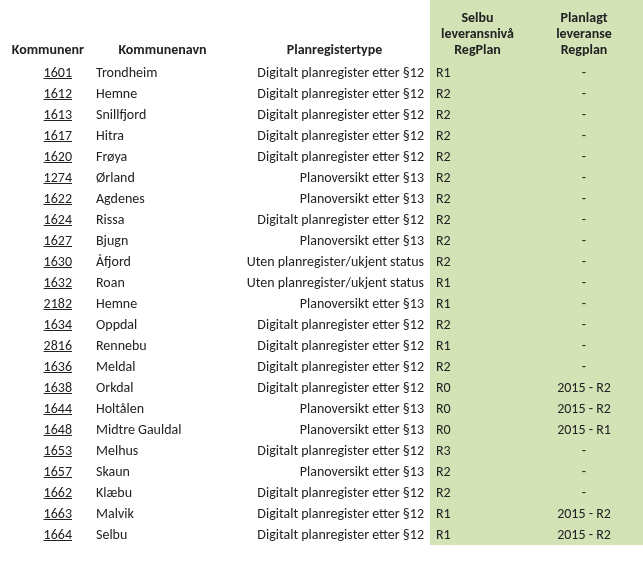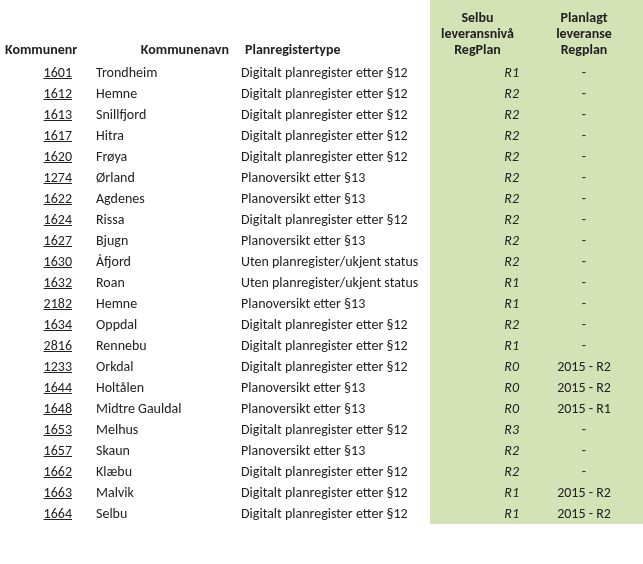--- a/index.html
+++ b/index.html
@@ -24,29 +24,29 @@
   th, td {
     padding: 2px 6px;
     font-weight: normal;
     vertical-align: bottom;
     height: 20px;
     box-sizing: border-box;
   }
   thead th {
     font-weight: bold;
   }
-  .hdr-num  { text-align: left;  padding-left: 5px; }
-  .hdr-name { text-align: right; }
-  .hdr-type { text-align: left; padding-left: 10px; }
+  .hdr-num  { text-align: right;  padding-left: 5px; }
+  .hdr-name { text-align: center; }
+  .hdr-type { text-align: center; padding-left: 10px; }
   .hdr-lev, .hdr-plan { text-align: center; line-height: 1.15; }
   .hl { background: #d4e3b6; }
   td.c-num  { text-align: right; padding-right: 18px; text-decoration: underline; }
   td.c-name { text-align: left; }
-  td.c-type { text-align: left; }
-  td.c-lev  { text-align: right; font-style: italic; }
+  td.c-type { text-align: right; }
+  td.c-lev  { text-align: left; }
   td.c-plan { text-align: center; white-space: nowrap; }
   thead tr { height: 62px; }
   thead th { vertical-align: bottom; padding-bottom: 4px; }
 </style>
 </head>
 <body>
 
 <table>
   <colgroup>
     <col class="c-num">
@@ -165,21 +165,28 @@
         <td class="c-plan hl">-</td>
       </tr>
       <tr>
         <td class="c-num">2816</td>
         <td class="c-name">Rennebu</td>
         <td class="c-type">Digitalt planregister etter §12</td>
         <td class="c-lev hl">R1</td>
         <td class="c-plan hl">-</td>
       </tr>
       <tr>
-        <td class="c-num">1233</td>
+        <td class="c-num">1636</td>
+        <td class="c-name">Meldal</td>
+        <td class="c-type">Digitalt planregister etter §12</td>
+        <td class="c-lev hl">R2</td>
+        <td class="c-plan hl">-</td>
+      </tr>
+      <tr>
+        <td class="c-num">1638</td>
         <td class="c-name">Orkdal</td>
         <td class="c-type">Digitalt planregister etter §12</td>
         <td class="c-lev hl">R0</td>
         <td class="c-plan hl">2015 -  R2</td>
       </tr>
       <tr>
         <td class="c-num">1644</td>
         <td class="c-name">Holtålen</td>
         <td class="c-type">Planoversikt etter §13</td>
         <td class="c-lev hl">R0</td>

